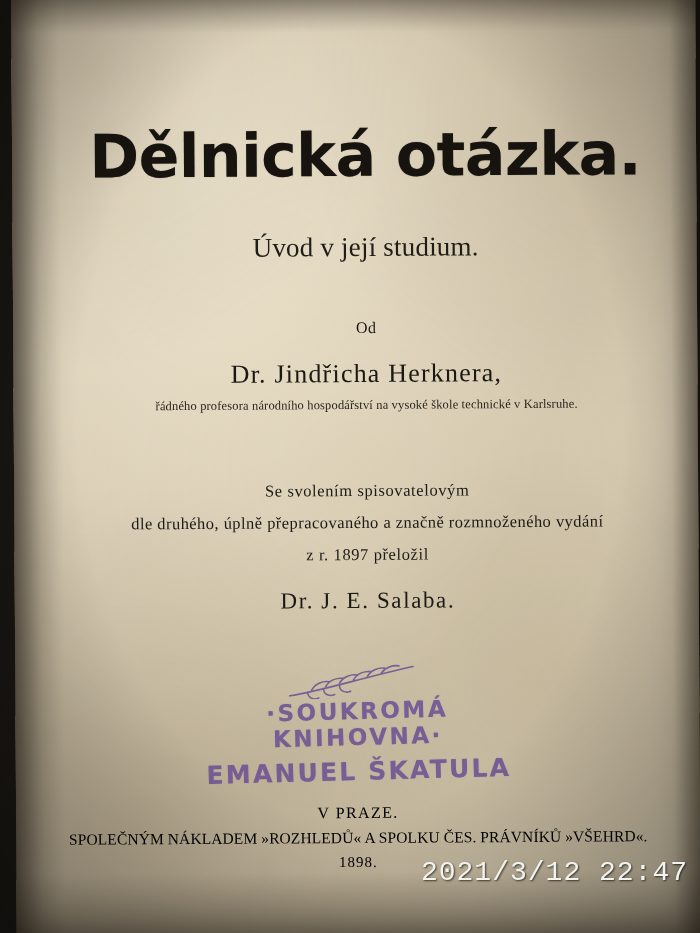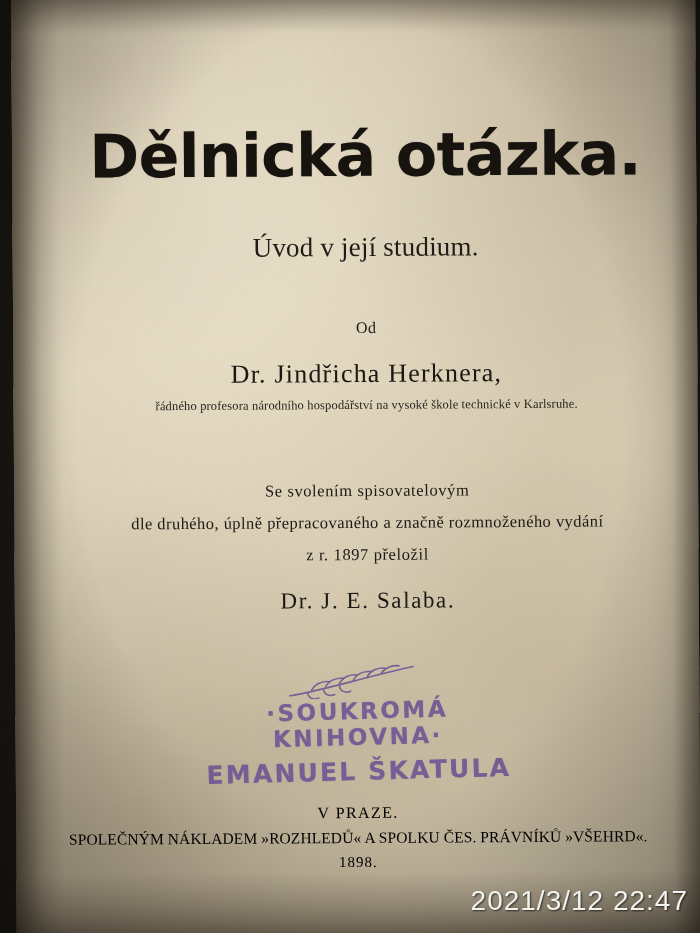--- a/index.html
+++ b/index.html
@@ -195,22 +195,22 @@
   }
   .imprint .year {
     margin-top: 7px;
     font-size: 15px;
     letter-spacing: 1px;
   }
 
   .timestamp {
     position: absolute;
     right: 12px;
-    bottom: 16px;
-    font-family: Liberation Sans, sans-serif;
+    bottom: 45px;
+    font-family: Liberation Mono, monospace;
     font-size: 28px;
     color: #f2f2ee;
     letter-spacing: 1px;
     text-shadow: 1px 1px 2px rgba(0,0,0,0.65);
   }
 
   
   .vignette {
     position: absolute;
     inset: 0;

